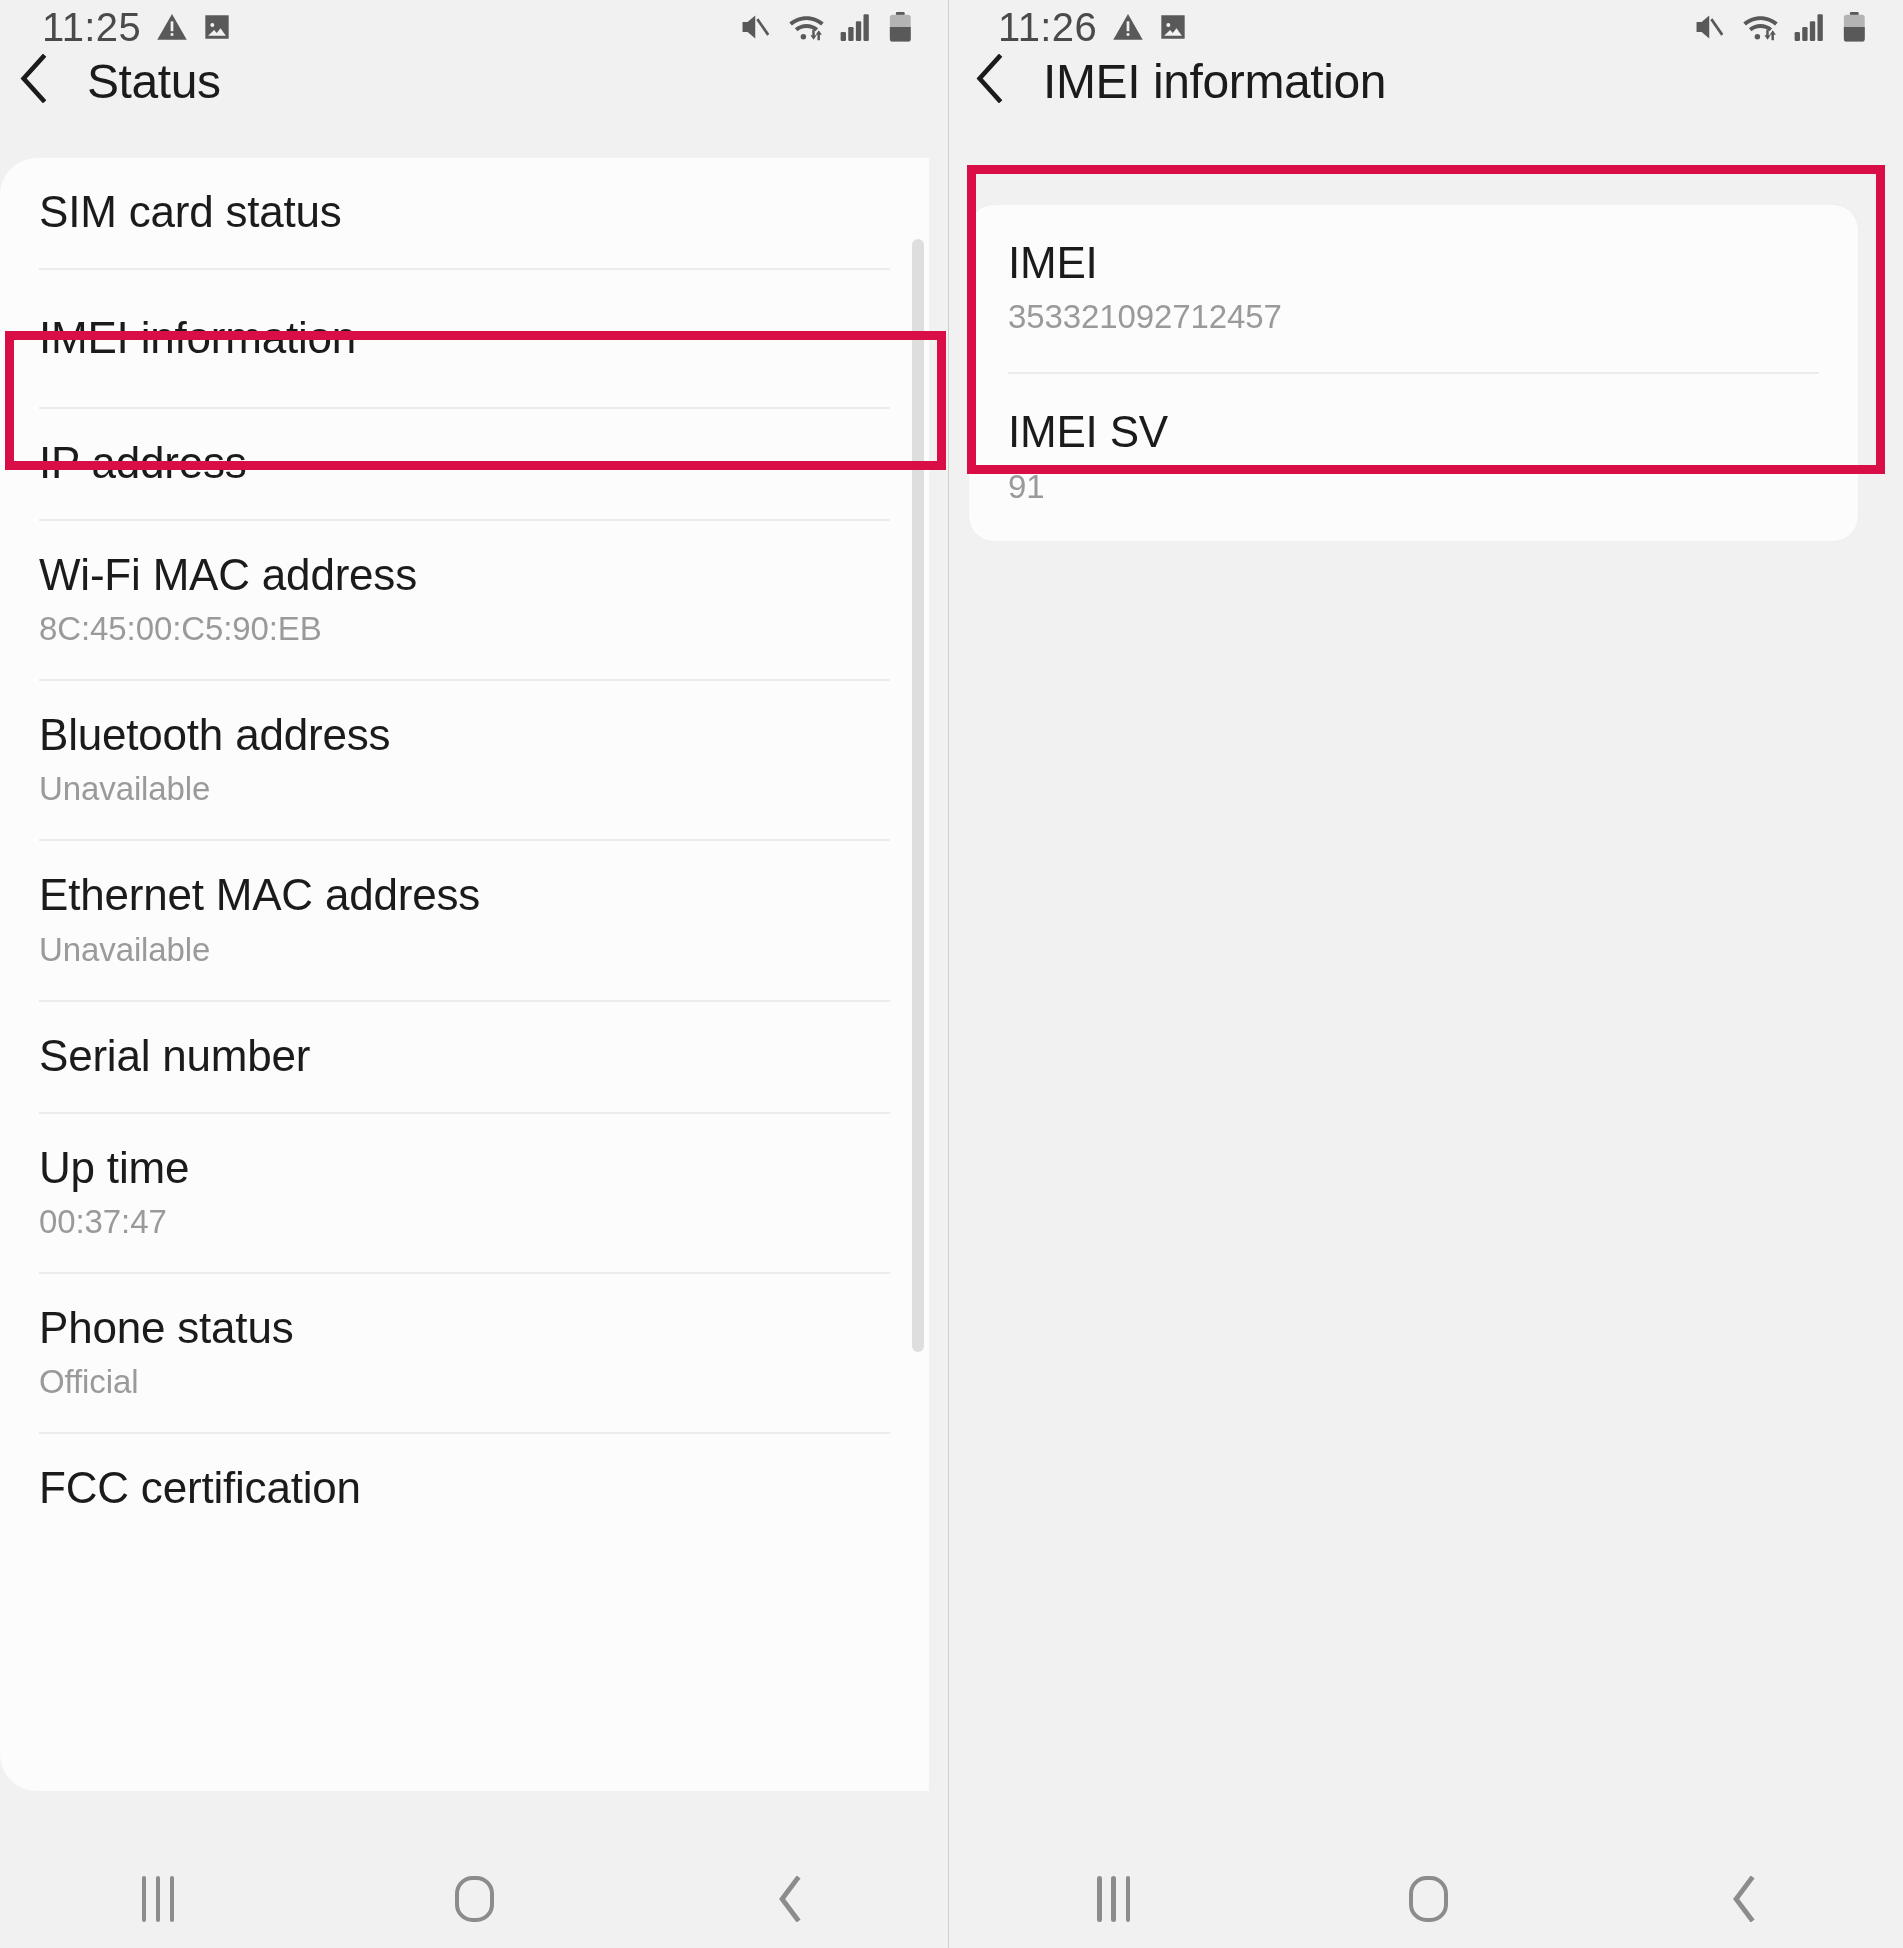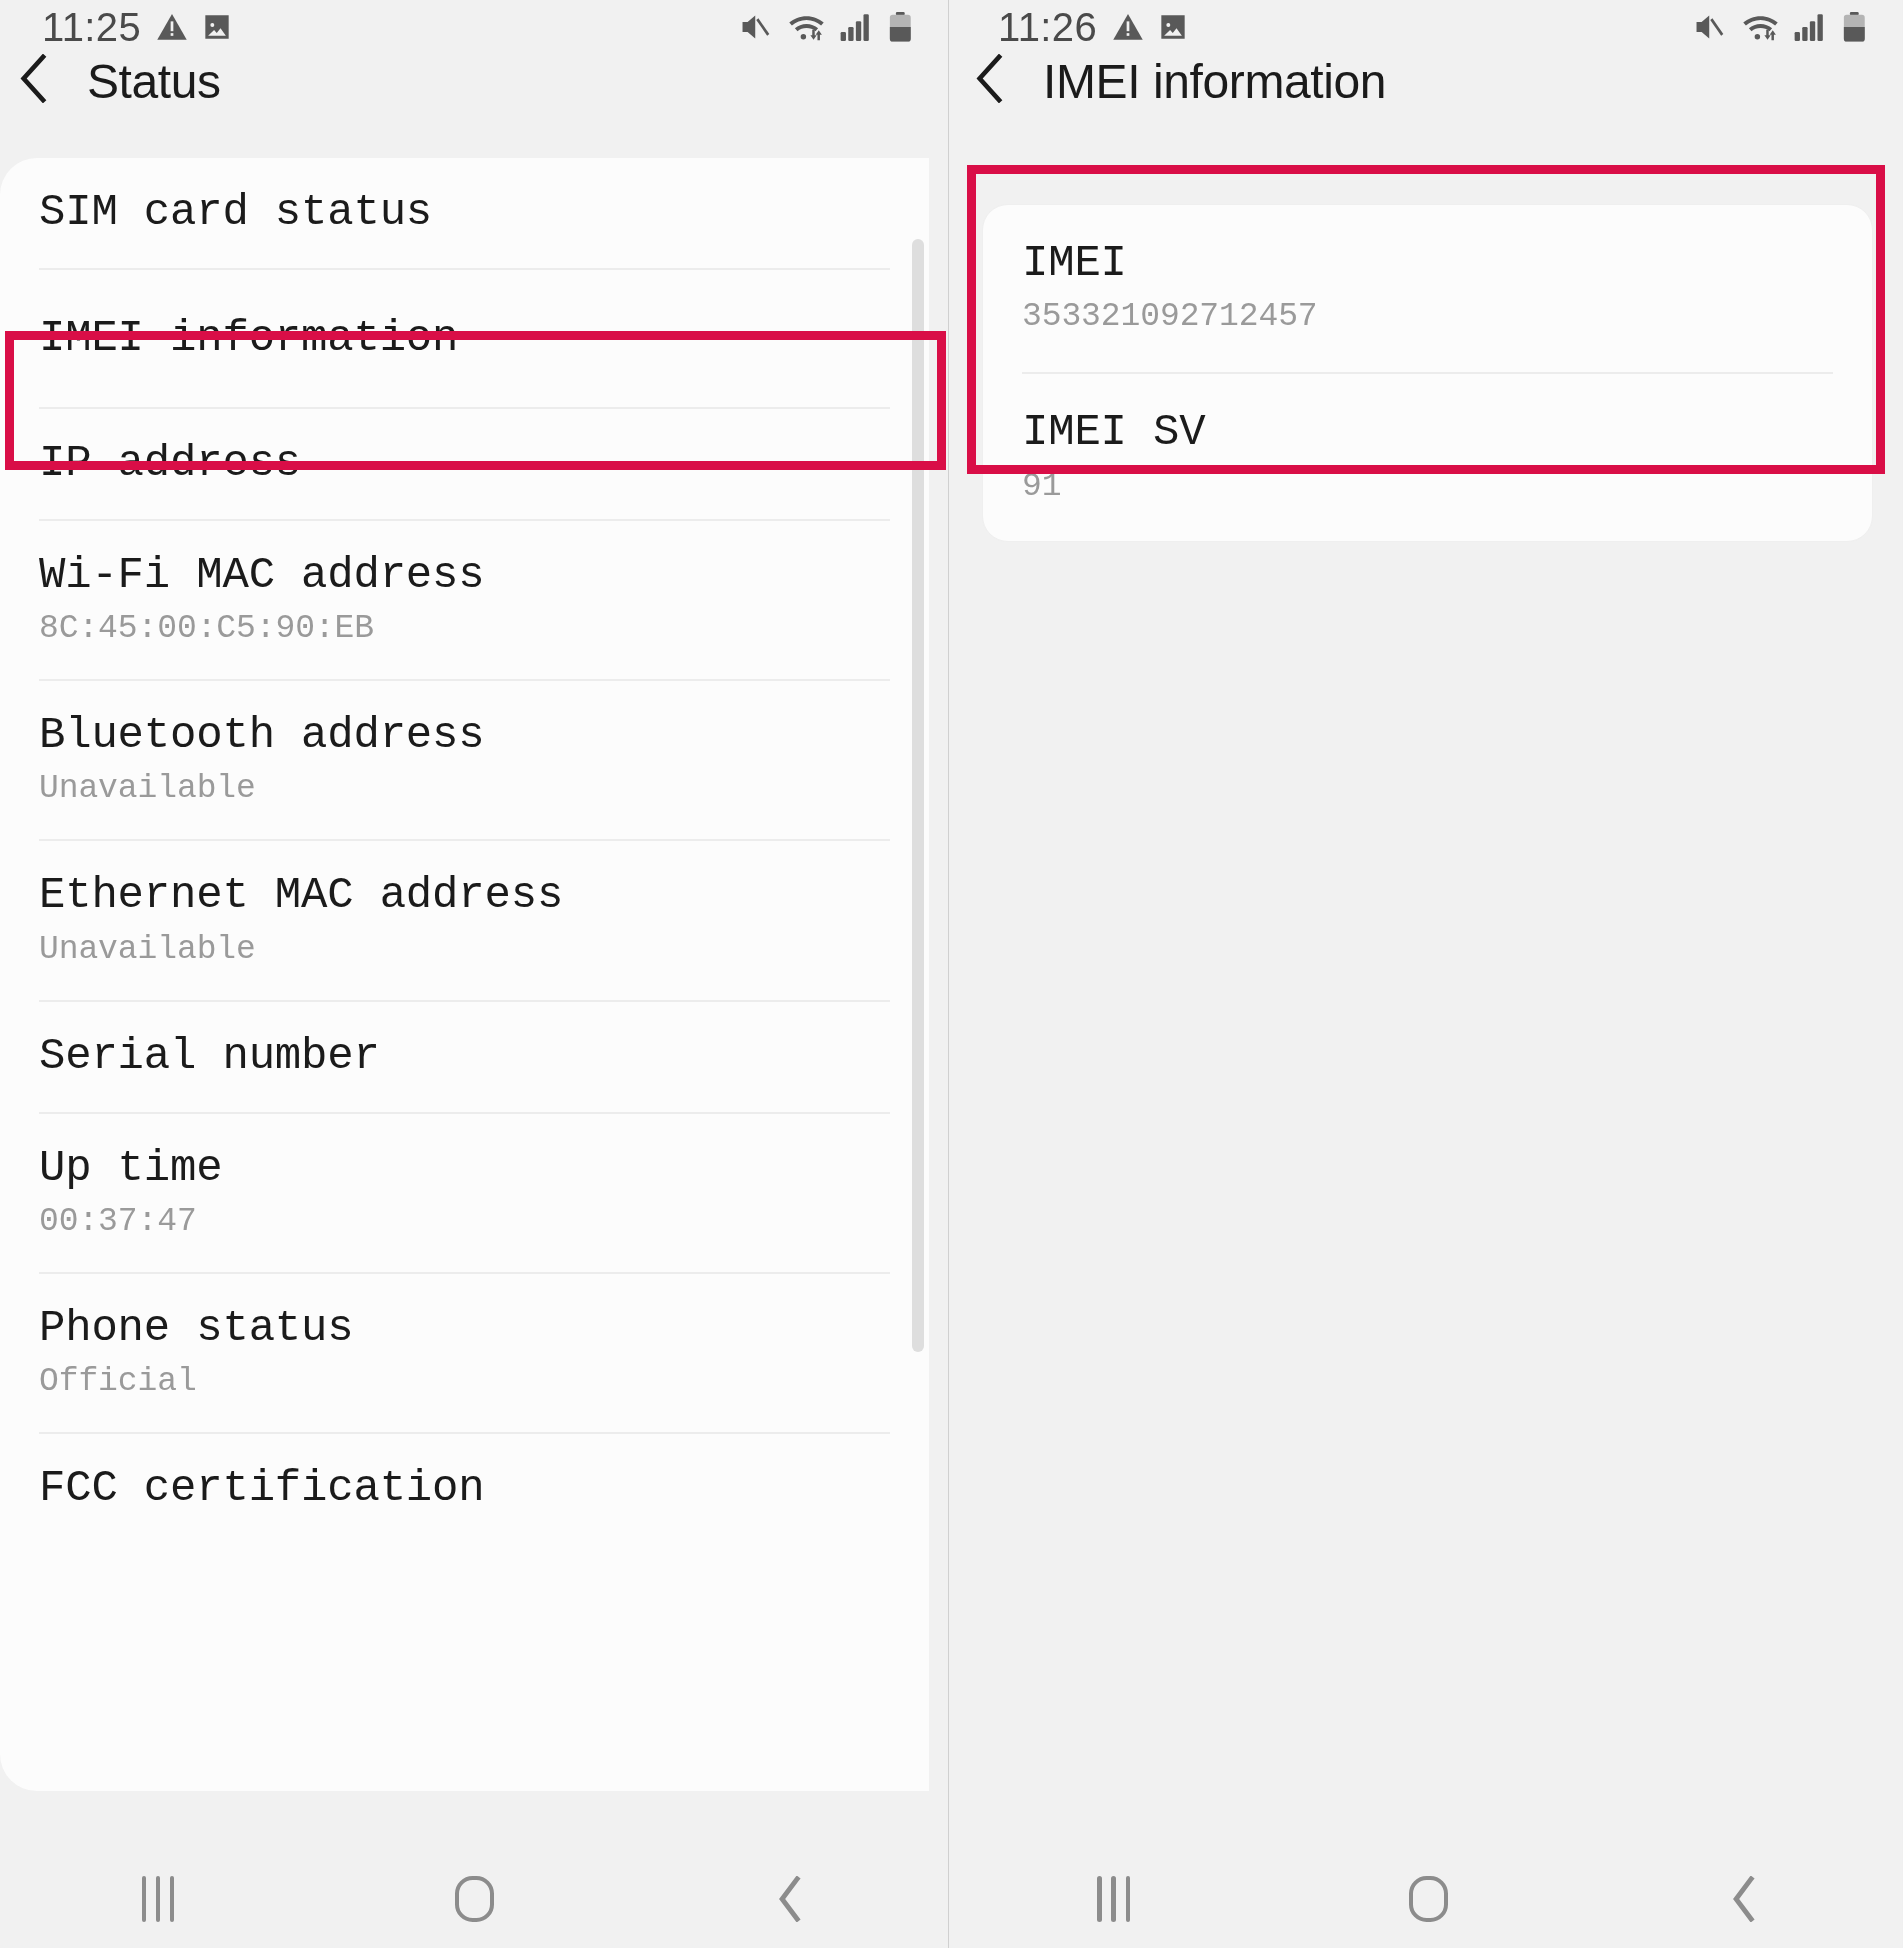--- a/index.html
+++ b/index.html
@@ -58,21 +58,20 @@
   .card-left {
     margin-left: 0;
     width: 929px;
     border-radius: 37px 0 0 37px;
     height: 1633px;
     overflow: hidden;
   }
   .row {
     padding: 0 39px;
     position: relative;
-    font-family: Liberation Mono, monospace;
   }
   .row-inner { padding: 26px 0 28px 0; }
   .row + .row .row-inner { border-top: 2.6px solid #ececec; }
   .row-title {
     font-size: 44px;
     color: #1b1b1b;
     line-height: 1.28;
     letter-spacing: -0.2px;
   }
   .row-sub {
@@ -107,21 +106,21 @@
     width: 941px; height: 139px;
   }
   .redbox-right {
     left: 10.5px; top: 165px;
     width: 918px; height: 309px;
   }
 
   
   .card-right {
     position: absolute;
-    left: 26px; top: 204px;
+    left: 12px; top: 204px;
     width: 891px;
     background: #fcfcfc;
     border-radius: 26px;
     border: 1.8px solid #efefef;
     overflow: hidden;
     z-index: 8;
   }
   .card-right .row { padding: 0 39px; }
   .card-right .row-inner { padding: 30px 0 33px 0; }
 

